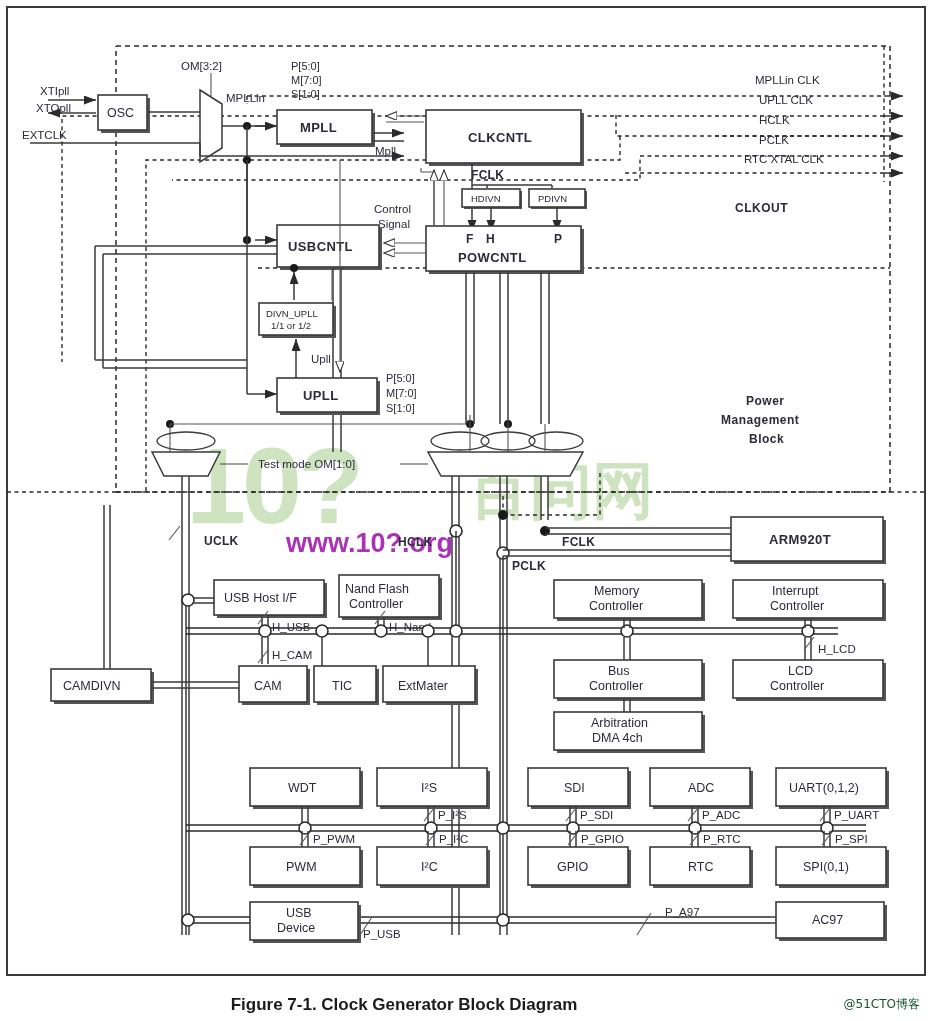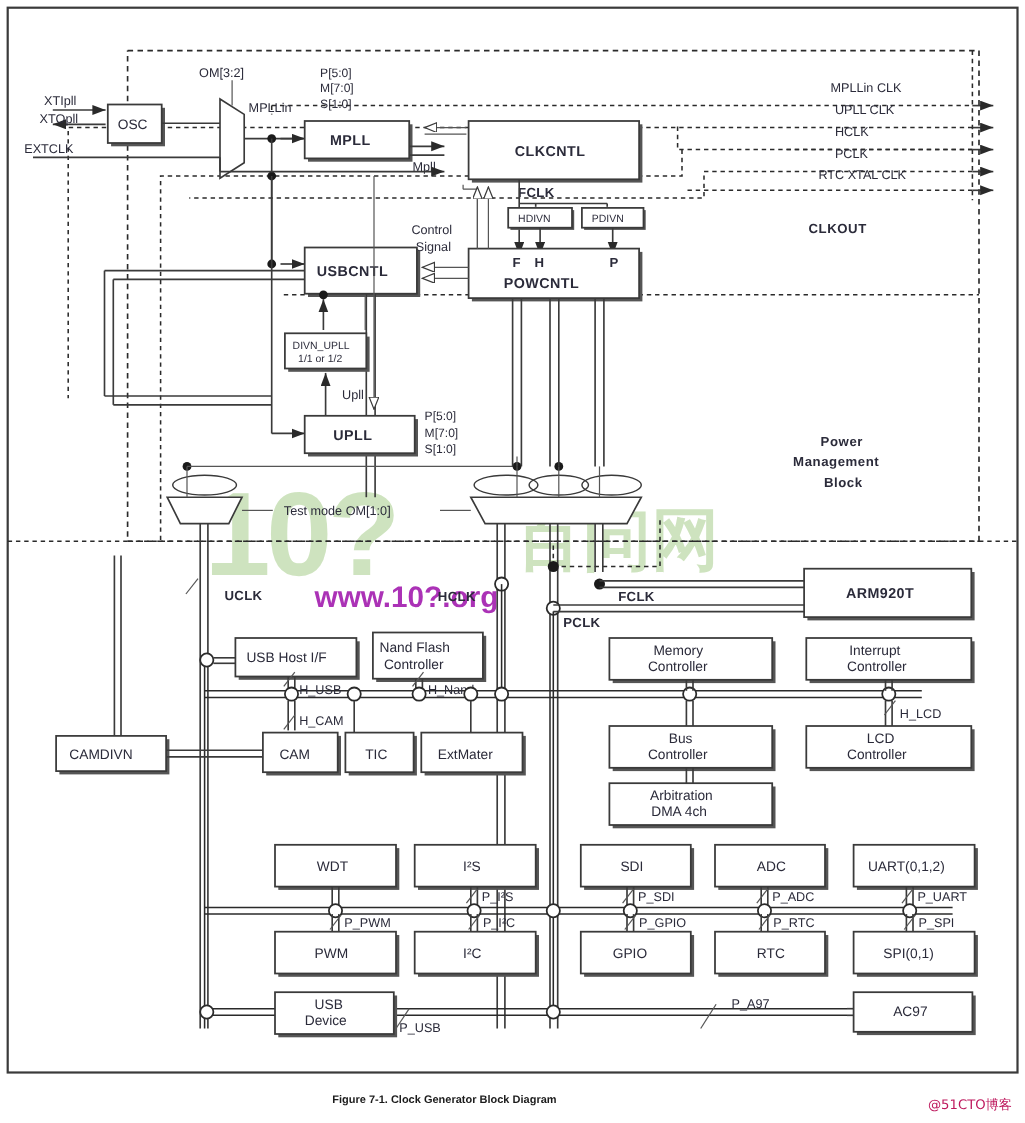--- a/index.html
+++ b/index.html
@@ -78,21 +78,21 @@
   .t-lbl { font-size: 11.5px; font-weight: normal; }
   .t-clk { font-size: 11.5px; font-weight: normal; }
   .t-pmb { font-size: 12px; font-weight: bold; letter-spacing: 0.5px; }
   .caption {
     position: absolute;
     left: 0;
     top: 995px;
     width: 808px;
     text-align: center;
     font-family: "Liberation Sans", sans-serif;
-    font-size: 10px;
+    font-size: 17px;
     font-weight: bold;
     color: #1b1b1b;
   }
   .wm-big {
     position: absolute;
     left: 186px;
     top: 432px;
     font-family: "Liberation Sans", sans-serif;
     font-size: 108px;
     font-weight: bold;
@@ -124,21 +124,21 @@
     color: #a21caf;
     opacity: 0.9;
     pointer-events: none;
   }
   .wm-corner {
     position: absolute;
     right: 12px;
     top: 996px;
     font-family: "DejaVu Sans", sans-serif;
     font-size: 12px;
-    color: #be185d;
+    color: #14532d;
     pointer-events: none;
   }
 </style>
 </head>
 <body>
 
 <div id="page">
 
   <div class="wm-big">10?</div>
   <div class="wm-cjk">百问网</div>

